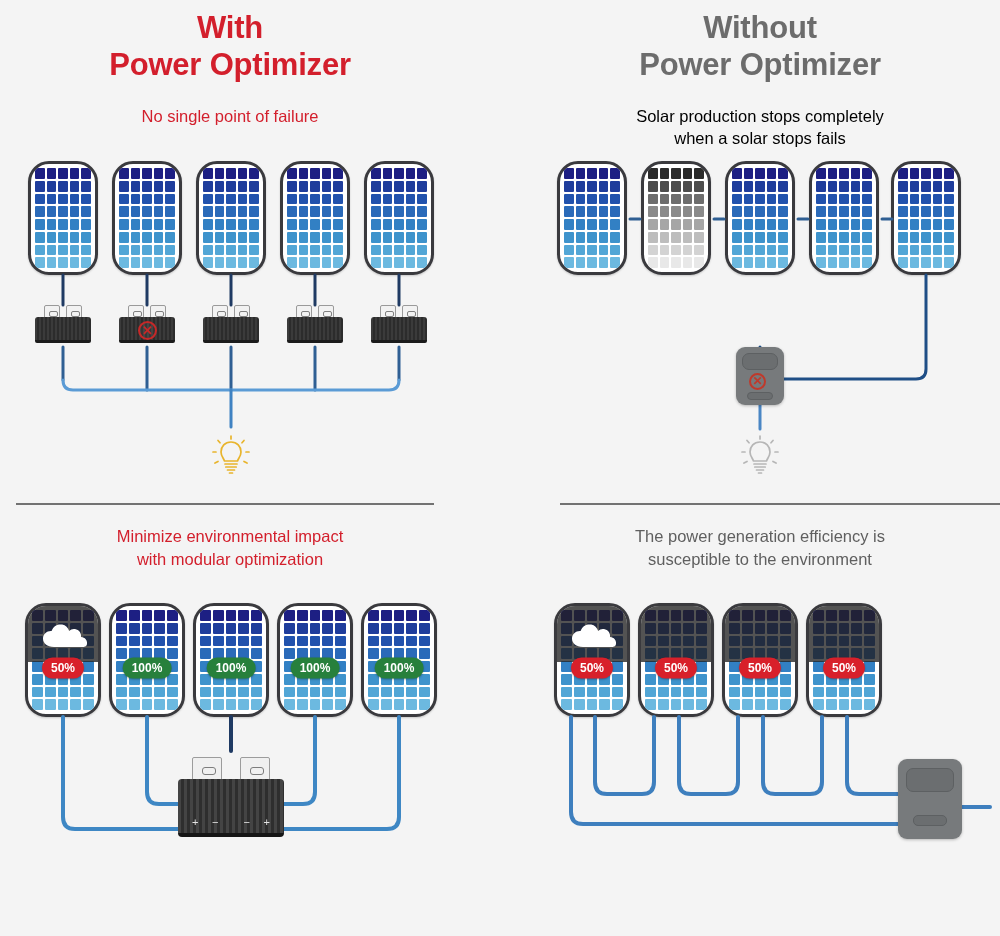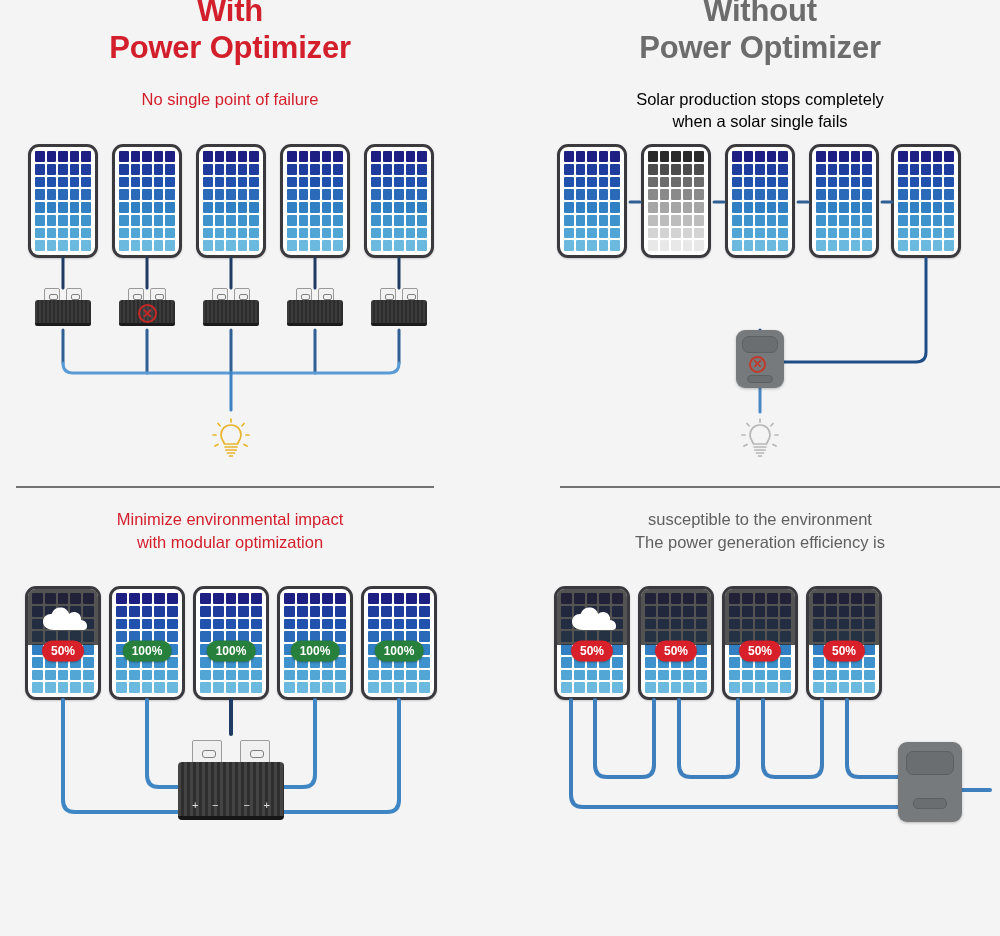--- a/index.html
+++ b/index.html
@@ -3,21 +3,21 @@
 <meta charset="utf-8">
 <style>
   * { box-sizing: border-box; margin: 0; padding: 0; }
   body {
     width: 1000px; height: 936px;
     background: #f4f4f4;
     font-family: "Liberation Sans", sans-serif;
     position: relative;
     overflow: hidden;
   }
-  .stage { position: absolute; inset: 0; }
+  .stage { position: absolute; inset: 0; margin-top: 17px; }
 
   
   .col-head { position: absolute; text-align: center; width: 470px; }
   .col-head .t1, .col-head .t2 {
     font-size: 31px; font-weight: 700; line-height: 37px; letter-spacing: -0.2px;
   }
   .head-left  .t1, .head-left  .t2 { color: #d31f2c; }
   .head-right .t1, .head-right .t2 { color: #6c6c6c; }
   .col-sub { position: absolute; width: 470px; text-align: center;
              font-size: 16.5px; line-height: 22px; }
@@ -28,21 +28,21 @@
 
   .sec2-cap { position: absolute; width: 470px; text-align: center;
               font-size: 16.5px; line-height: 23px; }
   .sec2-left  { color: #d31f2c; }
   .sec2-right { color: #5f5f5f; }
 
   
   .panel {
     position: absolute;
     border: 3px solid #3a3a3e;
-    border-radius: 11px;
+    border-radius: 21px;
     background: #ffffff;
     padding: 4px;
     overflow: hidden;
     box-shadow: 0 1px 2px rgba(0,0,0,.18);
   }
   .cells {
     width: 100%; height: 100%;
     display: grid;
     grid-template-columns: repeat(5, 1fr);
     grid-template-rows: repeat(8, 1fr);
@@ -166,21 +166,21 @@
   <div class="col-sub sub-left" style="left:-5px; top:88px;">
     <div>No single point of failure</div>
   </div>
 
   <div class="col-head head-right" style="left:525px; top:-8px;">
     <div class="t1">Without</div>
     <div class="t2">Power Optimizer</div>
   </div>
   <div class="col-sub sub-right" style="left:525px; top:88px;">
     <div>Solar production stops completely</div>
-    <div>when a solar single fails</div>
+    <div>when a solar stops fails</div>
   </div>
 
   <div id="left-top-panels">
       <div class="panel" style="left: 28px; top: 144px; width: 70px; height: 114px;">
         <div class="cells">
           <i class="r0"></i>
           <i class="r0"></i>
           <i class="r0"></i>
           <i class="r0"></i>
           <i class="r0"></i>
@@ -715,22 +715,22 @@
   </div>
 
   <div class="divider" style="left:16px; top:486px; width:418px;"></div>
   <div class="divider" style="left:560px; top:486px; width:440px;"></div>
 
   <div class="sec2-cap sec2-left" style="left:-5px; top:508px;">
     <div>Minimize environmental impact</div>
     <div>with modular optimization</div>
   </div>
   <div class="sec2-cap sec2-right" style="left:525px; top:508px;">
+    <div>The power generation efficiency is</div>
     <div>susceptible to the environment</div>
-    <div>The power generation efficiency is</div>
   </div>
 
   <div id="left-bottom-panels">
       <div class="panel" style="left: 25px; top: 586px; width: 76px; height: 114px;">
         <div class="cells">
           <i class="r0"></i>
           <i class="r0"></i>
           <i class="r0"></i>
           <i class="r0"></i>
           <i class="r0"></i>

